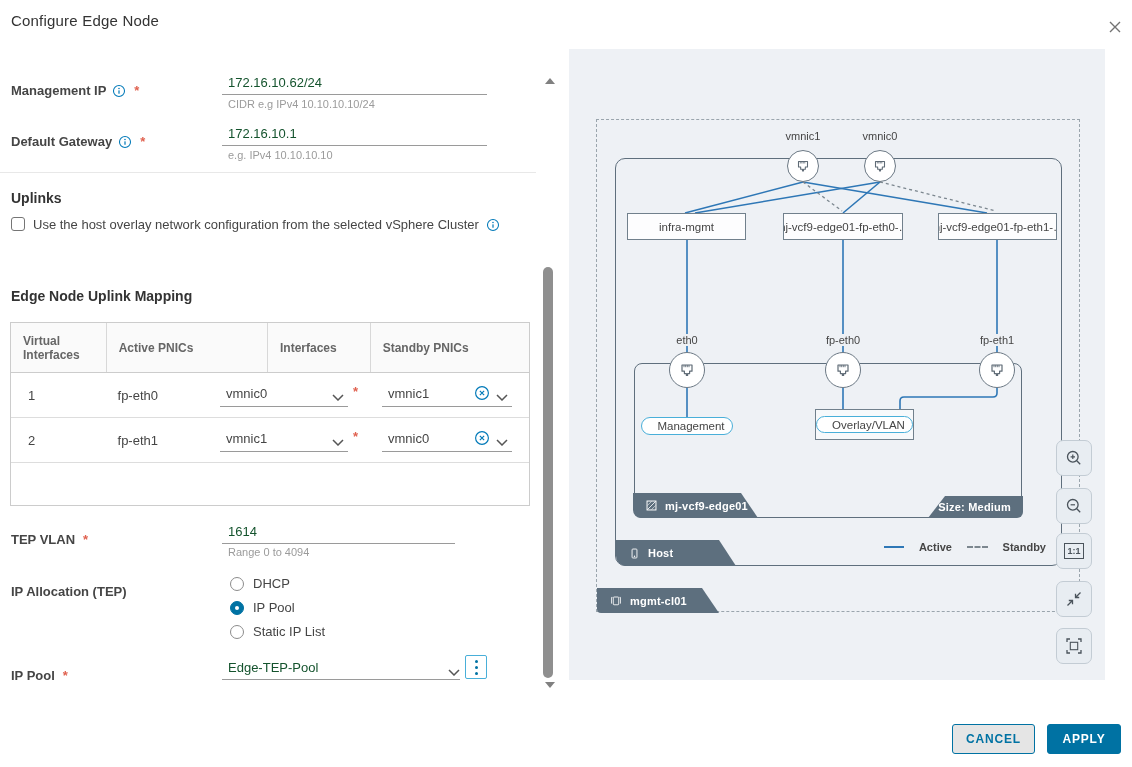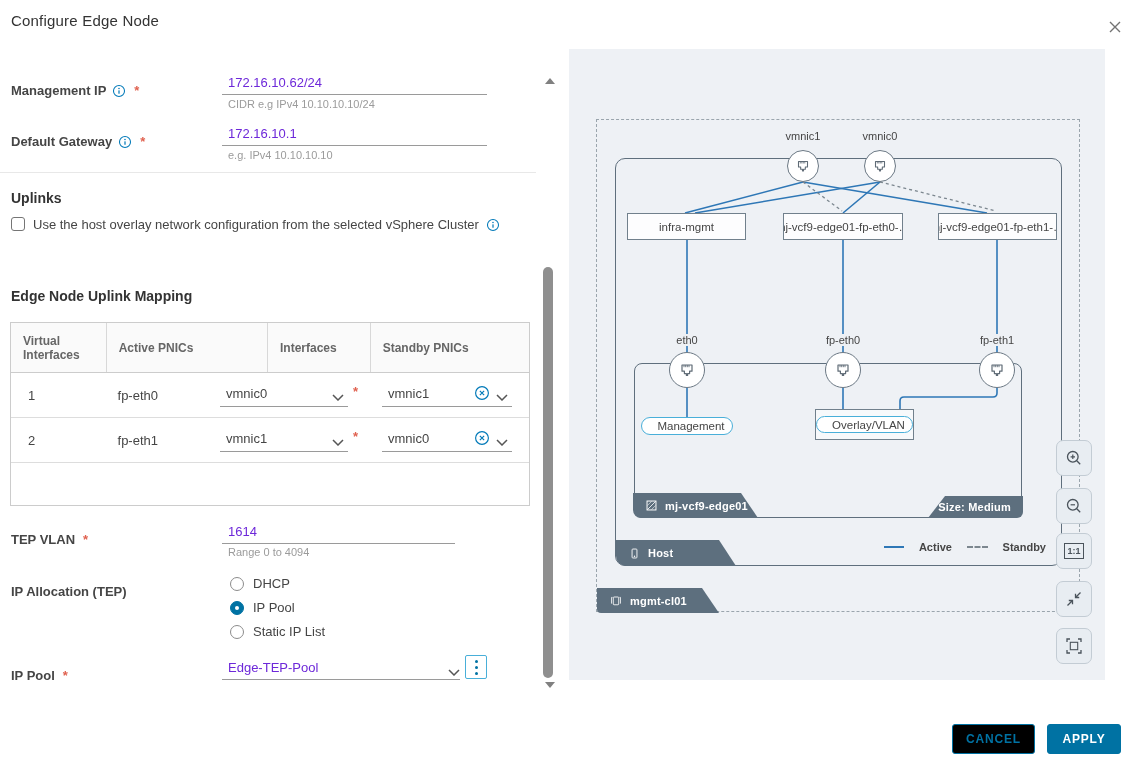--- a/index.html
+++ b/index.html
@@ -9,21 +9,21 @@
 
   
   .dlg-title { left:11px; top:12px; font-size:15px; font-weight:400; color:#333; letter-spacing:.2px; }
   .close-btn { left:1105px; top:17px; width:20px; height:20px; cursor:pointer; }
 
   
   .flabel { left:11px; width:210px; font-size:13px; font-weight:700; color:#454545; display:flex; align-items:center; gap:6px;margin-top:8px; }
   .req { color:#e0614f; font-weight:700; font-size:13px; margin-left:2px; }
   .info-ic { width:14px; height:14px; display:inline-block; flex:0 0 auto; }
 
-  .uinput { left:222px; width:265px; border-bottom:1px solid #9a9a9a; font-size:13px; color:#6d28d9; padding:1px 0 4px 6px; background:#fff; }
+  .uinput { left:222px; width:265px; border-bottom:1px solid #9a9a9a; font-size:13px; color:#14532d; padding:1px 0 4px 6px; background:#fff; }
   .helper { left:222px; font-size:11px; color:#9b9b9b; padding-left:6px; }
 
   .divider { left:0; top:172px; width:536px; height:1px; background:#e8e8e8; }
 
   .sect-head { left:11px; font-size:14px; font-weight:700; color:#333; }
 
   .chk-row { left:11px; top:212px; width:500px; font-size:13px; color:#454545; line-height:25px; }
   .chk-box { display:inline-block; width:14px; height:14px; border:1px solid #757575; border-radius:3px; background:#fff; vertical-align:-2px; margin-right:8px; }
   .chk-row .info-ic { vertical-align:-3px; margin-left:4px; }
 
@@ -79,21 +79,21 @@
 
   .legend { left:315px; top:491px; width:162px; height:14px; display:flex; align-items:center; gap:15px; font-size:11px; font-weight:700; color:#454545; }
   .leg-line { width:26px; height:0; border-top:2px solid #2e77b6; }
   .leg-dash { width:27px; height:0; border-top:2px dashed #7c878f; }
 
   .ctl-btn { left:487px; width:36px; height:36px; background:#e8edf2; border:1px solid #c3ccd4; border-radius:7px; display:flex; align-items:center; justify-content:center; cursor:pointer; }
   .ratio-box { border:1.4px solid #4a535b; font-size:9px; font-weight:700; color:#4a535b; padding:2px 2px; line-height:10px; }
 
   
   .btn { height:30px; border-radius:3px; font-size:12px; font-weight:700; letter-spacing:.8px; display:flex; align-items:center; justify-content:center; cursor:pointer; font-family:"Liberation Sans", sans-serif; }
-  .btn-cancel { left:952px; top:724px; width:83px; background:#000000; border:1px solid #0072a3; color:#0072a3; }
+  .btn-cancel { left:952px; top:724px; width:83px; background:#e5e5e5; border:1px solid #0072a3; color:#0072a3; }
   .btn-apply { left:1047px; top:724px; width:74px; background:#0072a3; border:1px solid #0072a3; color:#fff; }
 </style>
 </head>
 <body>
 
 <div class="abs dlg-title">Configure Edge Node</div>
 <div class="abs close-btn">
   <svg viewBox="0 0 20 20" width="20" height="20">
       <path d="M5 5 L15 15 M15 5 L5 15" stroke="#737373" stroke-width="1.4" fill="none"></path>
     </svg>

